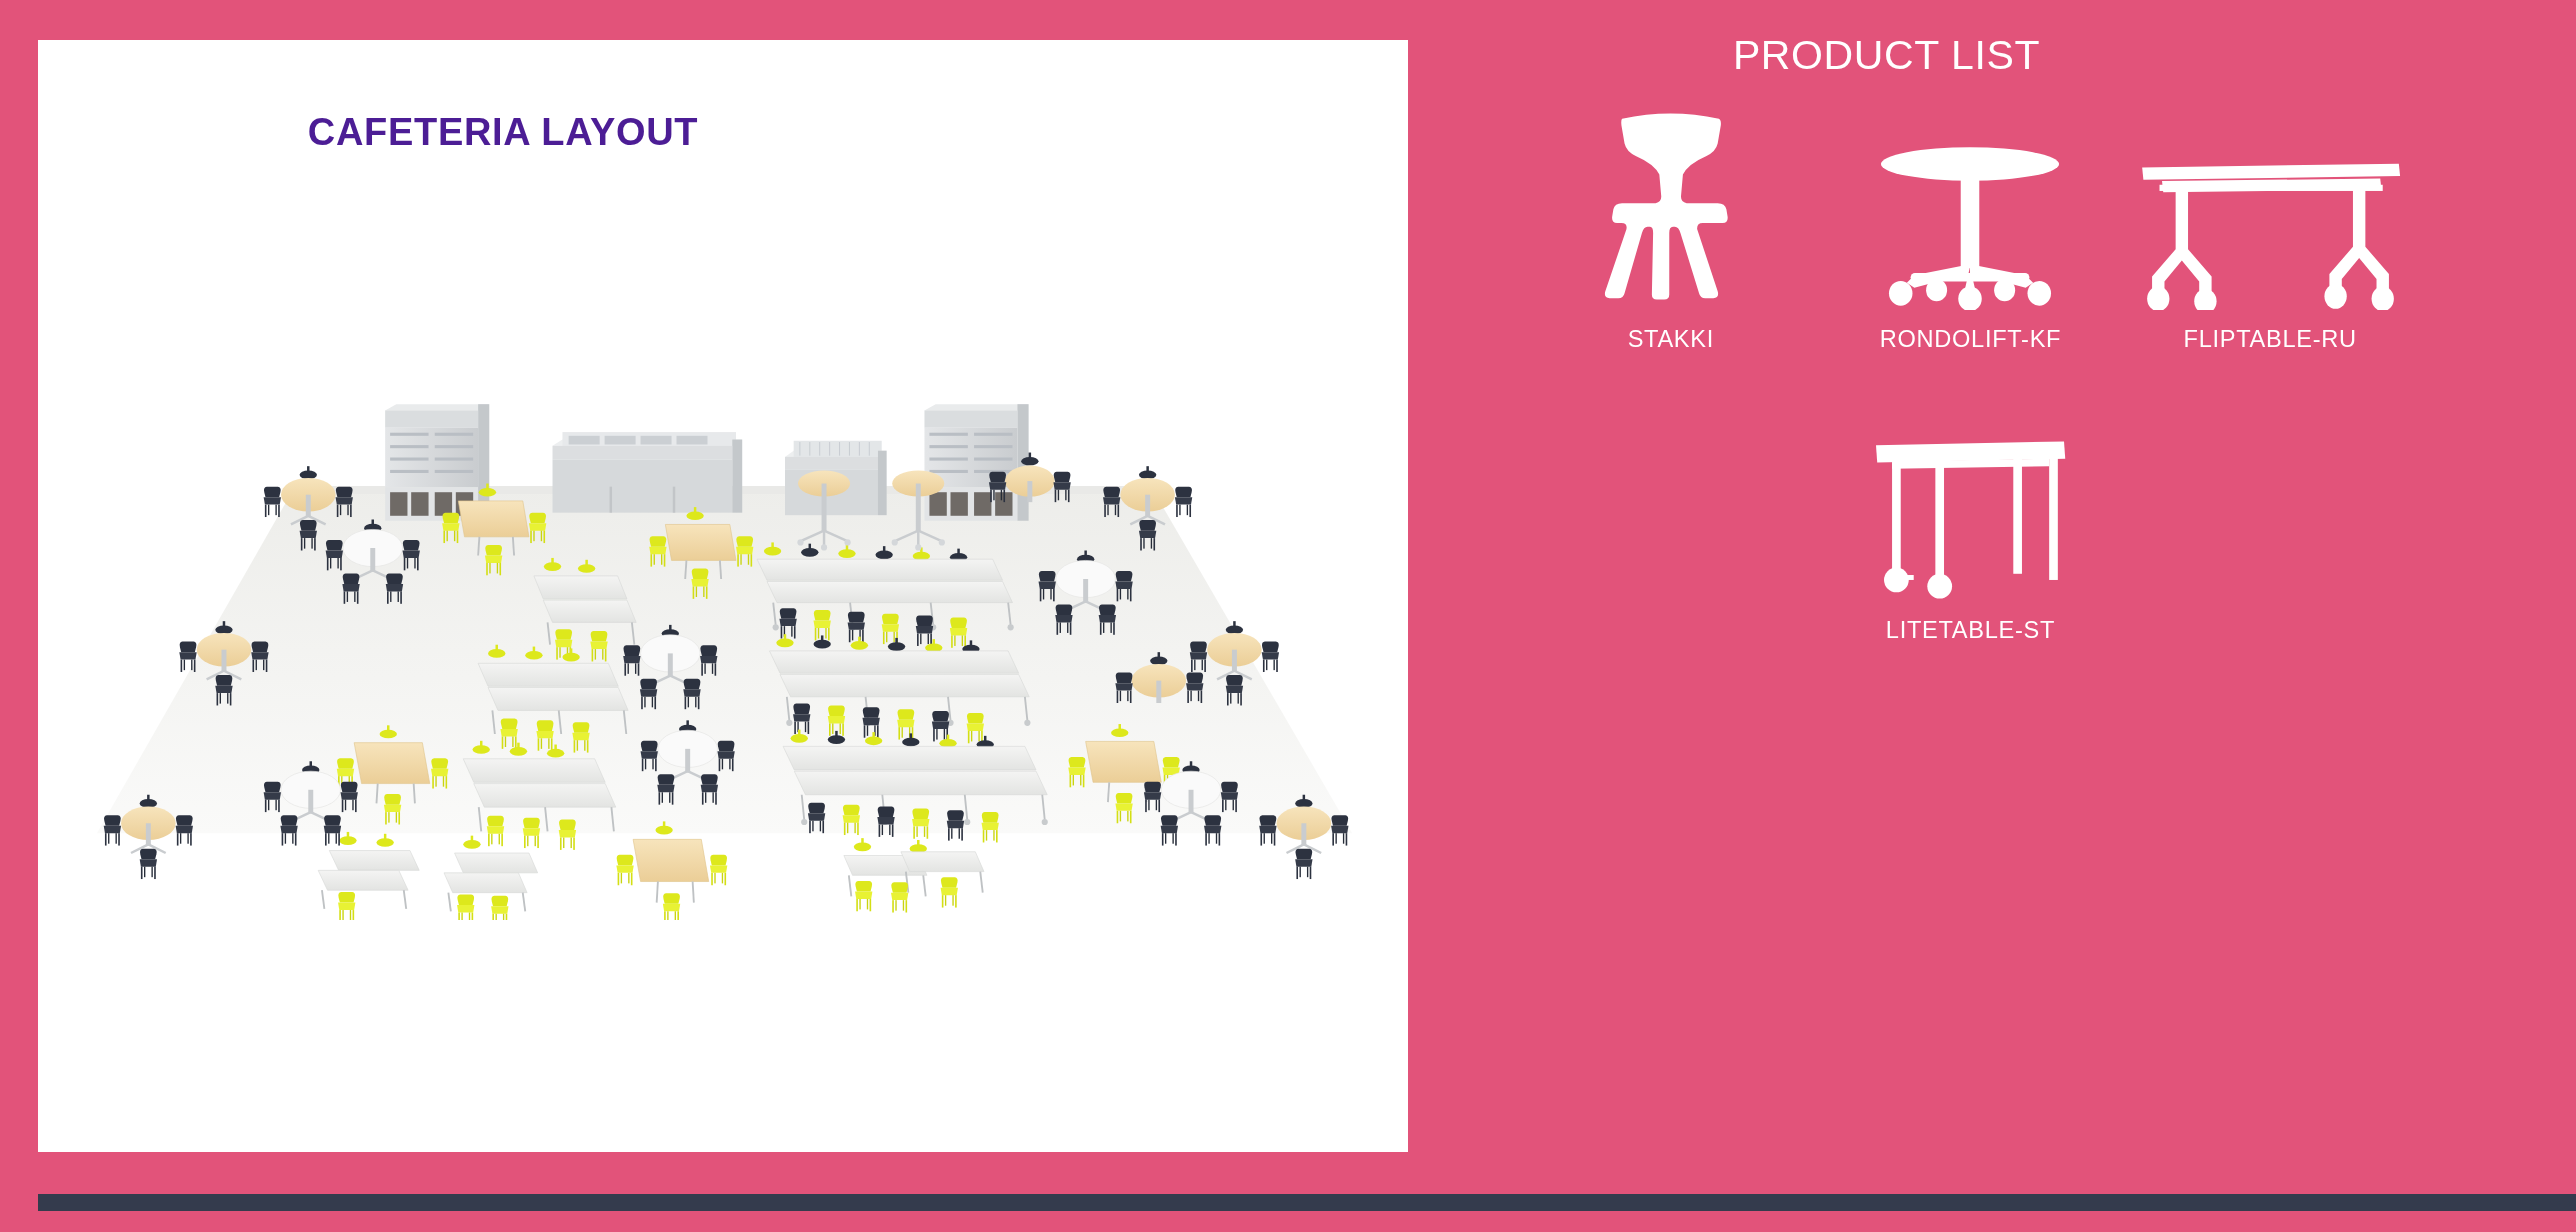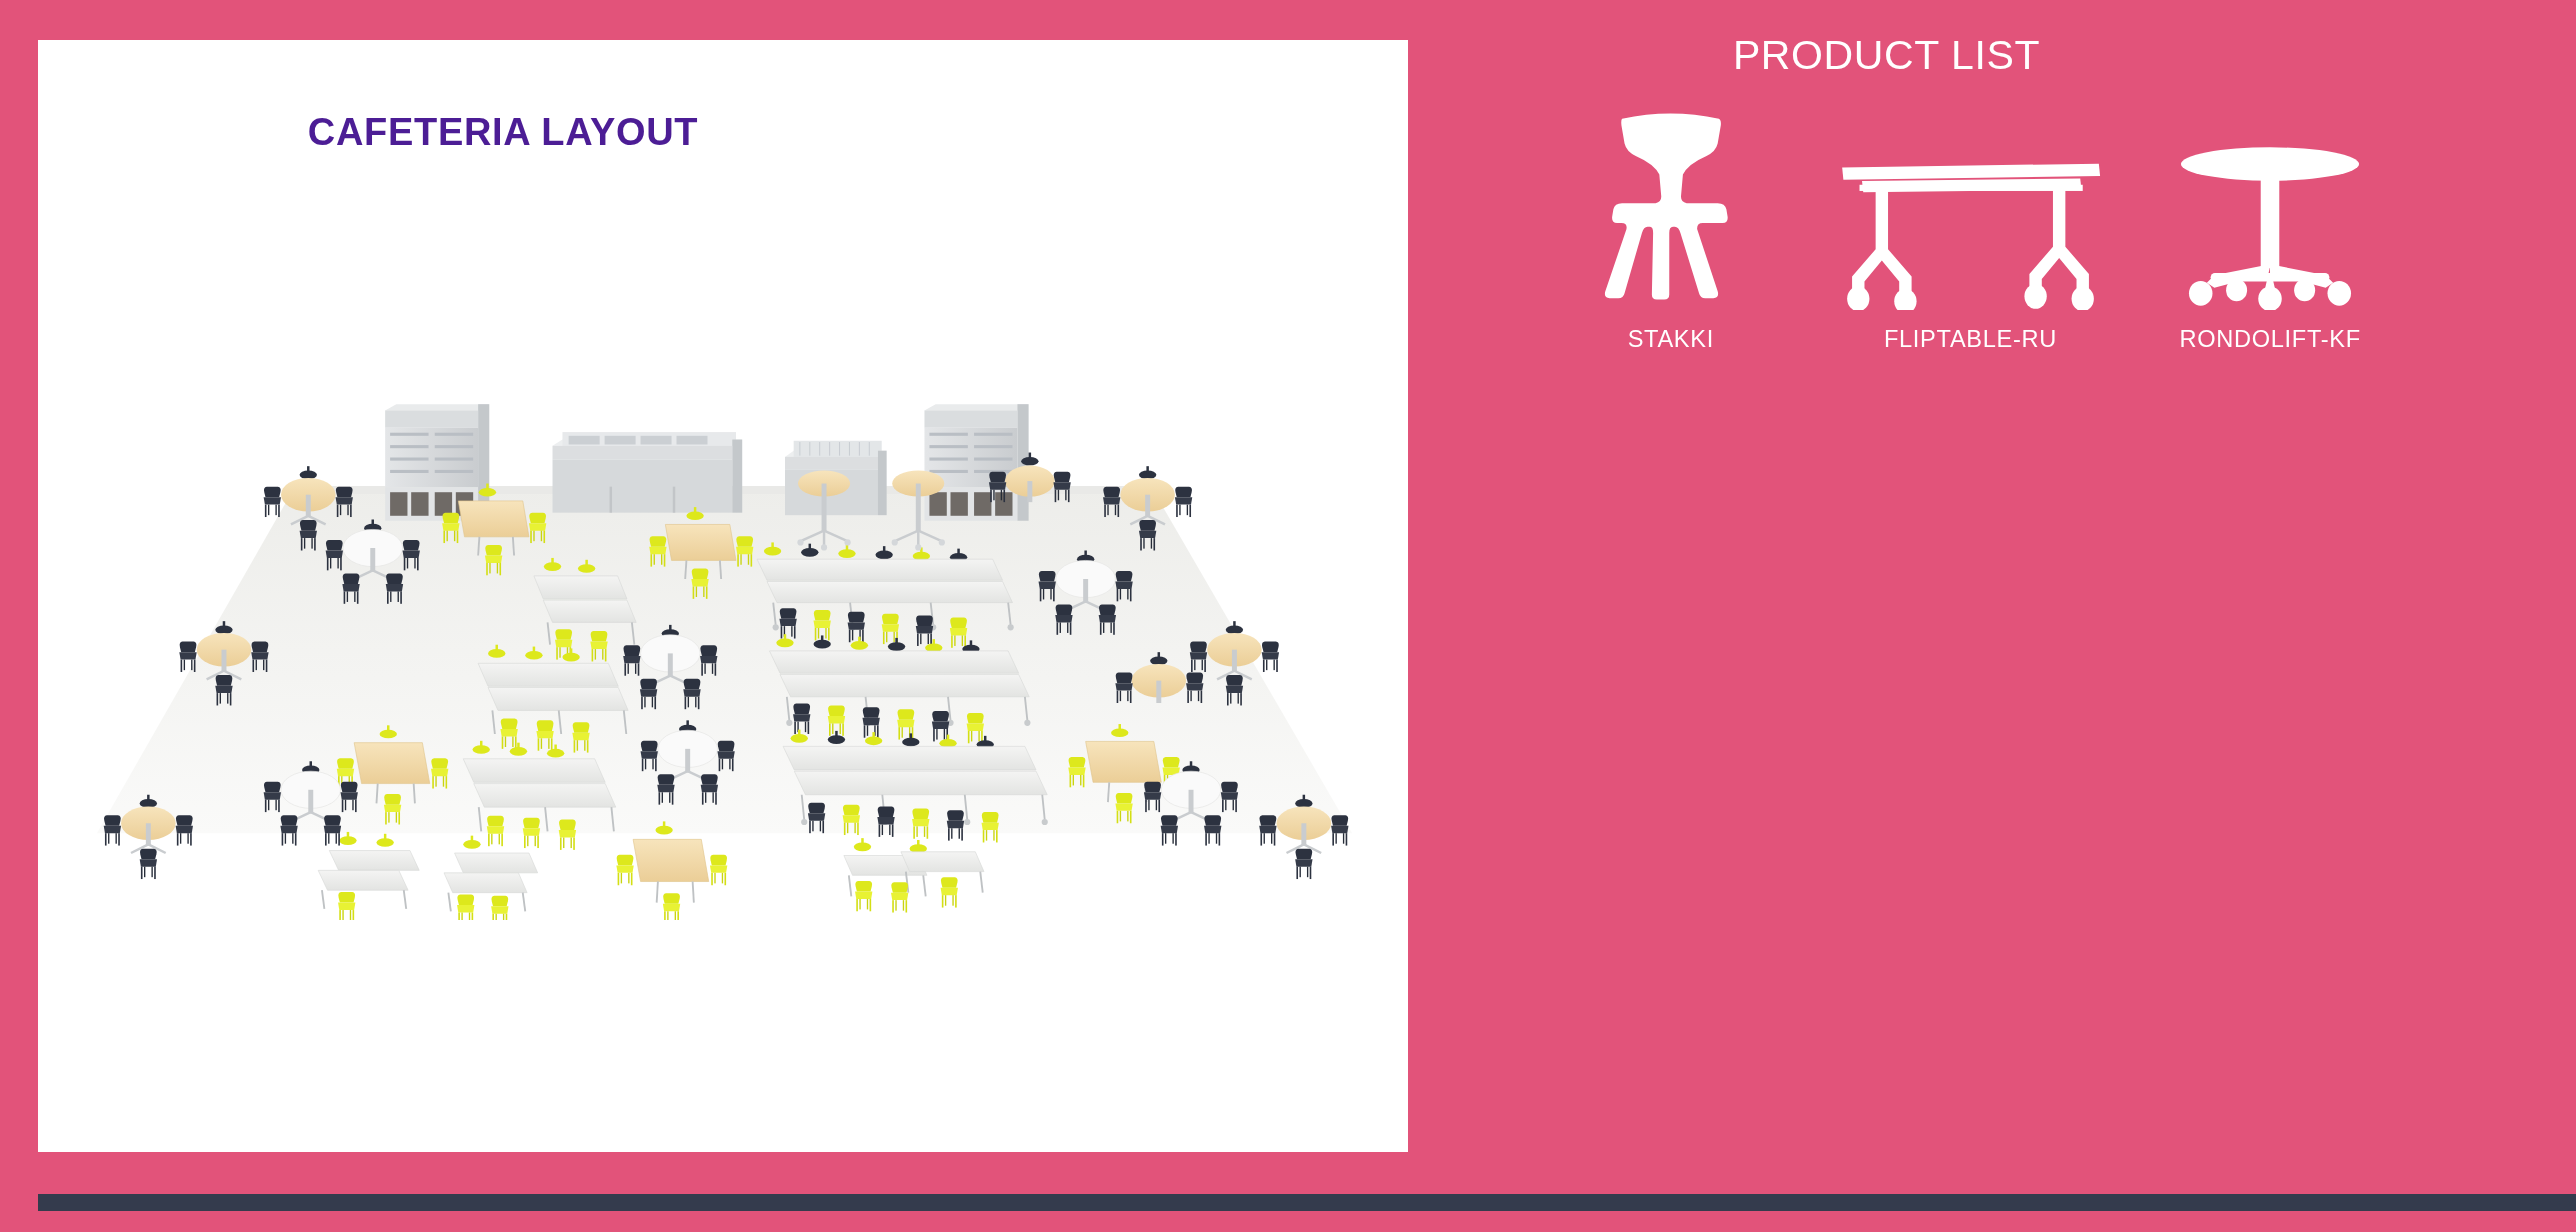--- a/index.html
+++ b/index.html
@@ -752,67 +752,87 @@
               Q 49,75 46,62
               L 41,33
               Q 40,24 42,22 Z"></path>
           </svg>
         </div>
         <div class="product-label">STAKKI</div>
       </div>
 
       <div class="product-card">
         <div class="product-icon">
-          <svg width="267" height="155" viewBox="0 0 430 250" xmlns="http://www.w3.org/2000/svg">
-
-            <path fill="#ffffff" d="M 8,20 L 422,14 L 424,34 L 10,40 Z"></path>
-            <path fill="#ffffff" d="M 40,42 L 392,38 L 394,56 L 42,60 Z"></path>
-            <rect x="36" y="48" width="360" height="10" fill="#ffffff"></rect>
-
-            <path fill="#ffffff" d="
-              M 62,58 L 82,58 L 82,152 L 120,196 L 120,228 L 100,228 L 100,204 L 72,170 L 44,204 L 44,228 L 24,228 L 24,196 L 62,152 Z"></path>
-            <ellipse cx="34" cy="232" rx="18" ry="20" fill="#ffffff"></ellipse>
-            <ellipse cx="110" cy="236" rx="18" ry="20" fill="#ffffff"></ellipse>
-
-            <path fill="#ffffff" d="
-              M 348,54 L 368,54 L 368,148 L 406,192 L 406,224 L 386,224 L 386,200 L 358,166 L 330,200 L 330,224 L 310,224 L 310,192 L 348,148 Z"></path>
-            <ellipse cx="320" cy="228" rx="18" ry="20" fill="#ffffff"></ellipse>
-            <ellipse cx="396" cy="232" rx="18" ry="20" fill="#ffffff"></ellipse>
-          </svg>
-        </div>
-        <div class="product-label">FLIPTABLE-RU</div>
-      </div>
-
-      <div class="product-card">
-        <div class="product-icon">
           <svg width="186" height="167" viewBox="0 0 300 270" xmlns="http://www.w3.org/2000/svg">
             <ellipse cx="150" cy="34" rx="144" ry="27" fill="#ffffff"></ellipse>
             <rect x="135" y="36" width="30" height="166" fill="#ffffff"></rect>
             <path fill="#ffffff" d="
               M 150,196
               L 60,214 L 48,226 L 60,234 L 150,210 Z
               M 150,196
               L 240,214 L 252,226 L 240,234 L 150,210 Z
               M 150,200 L 160,244 L 140,244 Z"></path>
             <rect x="54" y="210" width="192" height="14" rx="7" fill="#ffffff"></rect>
             <ellipse cx="38" cy="243" rx="19" ry="20" fill="#ffffff"></ellipse>
             <ellipse cx="96" cy="238" rx="17" ry="18" fill="#ffffff"></ellipse>
             <ellipse cx="150" cy="252" rx="19" ry="20" fill="#ffffff"></ellipse>
             <ellipse cx="206" cy="238" rx="17" ry="18" fill="#ffffff"></ellipse>
             <ellipse cx="262" cy="243" rx="19" ry="20" fill="#ffffff"></ellipse>
           </svg>
         </div>
         <div class="product-label">RONDOLIFT-KF</div>
       </div>
 
+      <div class="product-card">
+        <div class="product-icon">
+          <svg width="267" height="155" viewBox="0 0 430 250" xmlns="http://www.w3.org/2000/svg">
+
+            <path fill="#ffffff" d="M 8,20 L 422,14 L 424,34 L 10,40 Z"></path>
+            <path fill="#ffffff" d="M 40,42 L 392,38 L 394,56 L 42,60 Z"></path>
+            <rect x="36" y="48" width="360" height="10" fill="#ffffff"></rect>
+
+            <path fill="#ffffff" d="
+              M 62,58 L 82,58 L 82,152 L 120,196 L 120,228 L 100,228 L 100,204 L 72,170 L 44,204 L 44,228 L 24,228 L 24,196 L 62,152 Z"></path>
+            <ellipse cx="34" cy="232" rx="18" ry="20" fill="#ffffff"></ellipse>
+            <ellipse cx="110" cy="236" rx="18" ry="20" fill="#ffffff"></ellipse>
+
+            <path fill="#ffffff" d="
+              M 348,54 L 368,54 L 368,148 L 406,192 L 406,224 L 386,224 L 386,200 L 358,166 L 330,200 L 330,224 L 310,224 L 310,192 L 348,148 Z"></path>
+            <ellipse cx="320" cy="228" rx="18" ry="20" fill="#ffffff"></ellipse>
+            <ellipse cx="396" cy="232" rx="18" ry="20" fill="#ffffff"></ellipse>
+          </svg>
+        </div>
+        <div class="product-label">FLIPTABLE-RU</div>
+      </div>
+
       <div class="product-card" style="visibility:hidden;">
         <div class="product-icon"></div>
           <div class="product-label"></div>
       </div>
 
+      <div class="product-card">
+        <div class="product-icon">
+          <svg width="198" height="167" viewBox="0 0 320 270" xmlns="http://www.w3.org/2000/svg">
+
+            <path fill="#ffffff" d="M 8,18 L 312,12 L 314,40 L 10,46 Z"></path>
+
+            <path fill="#ffffff" d="M 34,44 L 288,40 L 288,52 L 34,56 Z"></path>
+
+            <rect x="34" y="46" width="14" height="194" fill="#ffffff"></rect>
+            <rect x="104" y="44" width="14" height="200" fill="#ffffff"></rect>
+            <rect x="230" y="40" width="14" height="186" fill="#ffffff"></rect>
+            <rect x="288" y="38" width="14" height="198" fill="#ffffff"></rect>
+
+            <circle cx="41" cy="236" r="20" fill="#ffffff"></circle>
+            <rect x="55" y="228" width="14" height="8" fill="#ffffff"></rect>
+            <circle cx="111" cy="246" r="20" fill="#ffffff"></circle>
+          </svg>
+        </div>
+        <div class="product-label">LITETABLE-ST</div>
+      </div>
 
       <div class="product-card" style="visibility:hidden;">
         <div class="product-icon"></div>
           <div class="product-label"></div>
       </div>
 
     </div>
   </div>
 
   <div id="bottom-bar"></div>

